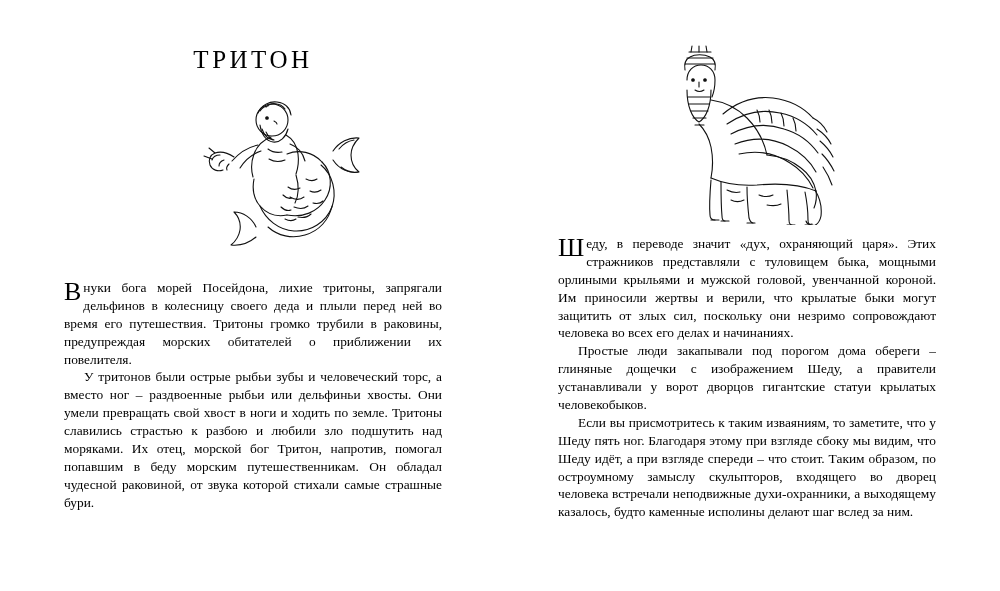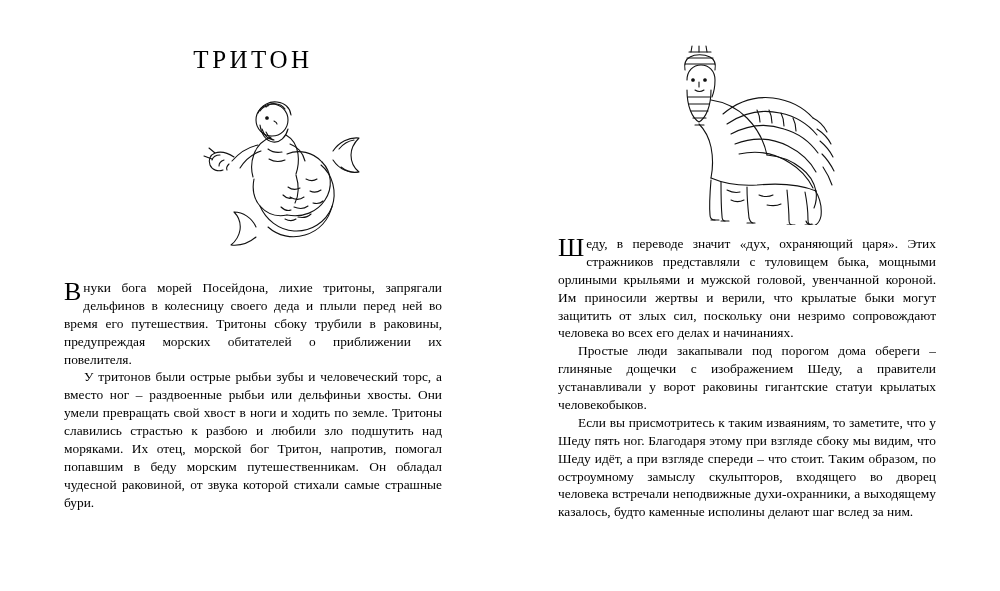--- a/index.html
+++ b/index.html
@@ -130,21 +130,21 @@
 
           <path d="M195 64c6-9 16-14 26-13-5 5-8 11-8 17 0 7 3 13 8 17-10 2-20-3-26-12"></path>
           <path d="M201 62c4-5 9-8 15-9M203 80c5 4 11 6 17 5"></path>
 
           <path d="M118 150c-7 6-16 9-25 8 5-4 8-9 9-15 1-7-1-13-6-18 9 0 18 6 22 15"></path>
         </svg>
       </div>
 
       <div class="body-text">
         <p class="first">
-          <span class="dropcap">В</span><span>нуки бога морей Посейдона, лихие тритоны, запрягали дельфинов в колесницу своего деда и плыли перед ней во время его путешествия. Тритоны сбоку трубили в раковины, предупреждая морских обитателей о приближении их повелителя.</span>
+          <span class="dropcap">В</span><span>нуки бога морей Посейдона, лихие тритоны, запрягали дельфинов в колесницу своего деда и плыли перед ней во время его путешествия. Тритоны громко трубили в раковины, предупреждая морских обитателей о приближении их повелителя.</span>
         </p>
         <p>У тритонов были острые рыбьи зубы и человеческий торс, а вместо ног – раздвоенные рыбьи или дельфиньи хвосты. Они умели превращать свой хвост в ноги и ходить по земле. Тритоны славились страстью к разбою и любили зло подшутить над моряками. Их отец, морской бог Тритон, напротив, помогал попавшим в беду морским путешественникам. Он обладал чудесной раковиной, от звука которой стихали самые страшные бури.</p>
       </div>
     </div>
   </div>
 
   <div class="gutter"></div>
 
   <div class="page right">
     <div class="page-inner">
@@ -192,19 +192,19 @@
           <path d="M185 184c-3 1-5 0-6-3"></path>
 
           <path d="M100 150c4 2 9 3 13 2M104 160c4 2 9 2 13 0M132 155c5 2 10 2 14 0M140 165c5 1 10 1 14-1"></path>
         </svg>
       </div>
 
       <div class="body-text">
         <p class="first">
           <span class="dropcap">Ш</span><span>еду, в переводе значит «дух, охраняющий царя». Этих стражников представляли с туловищем быка, мощными орлиными крыльями и мужской головой, увенчанной короной. Им приносили жертвы и верили, что крылатые быки могут защитить от злых сил, поскольку они незримо сопровождают человека во всех его делах и начинаниях.</span>
         </p>
-        <p>Простые люди закапывали под порогом дома обереги – глиняные дощечки с изображением Шеду, а правители устанавливали у ворот раковины гигантские статуи крылатых человекобыков.</p>
+        <p>Простые люди закапывали под порогом дома обереги – глиняные дощечки с изображением Шеду, а правители устанавливали у ворот дворцов гигантские статуи крылатых человекобыков.</p>
         <p>Если вы присмотритесь к таким изваяниям, то заметите, что у Шеду пять ног. Благодаря этому при взгляде сбоку мы видим, что Шеду идёт, а при взгляде спереди – что стоит. Таким образом, по остроумному замыслу скульпторов, входящего во дворец человека встречали неподвижные духи-охранники, а выходящему казалось, будто каменные исполины делают шаг вслед за ним.</p>
       </div>
     </div>
   </div>
 
 </div>
 
 </body></html>

